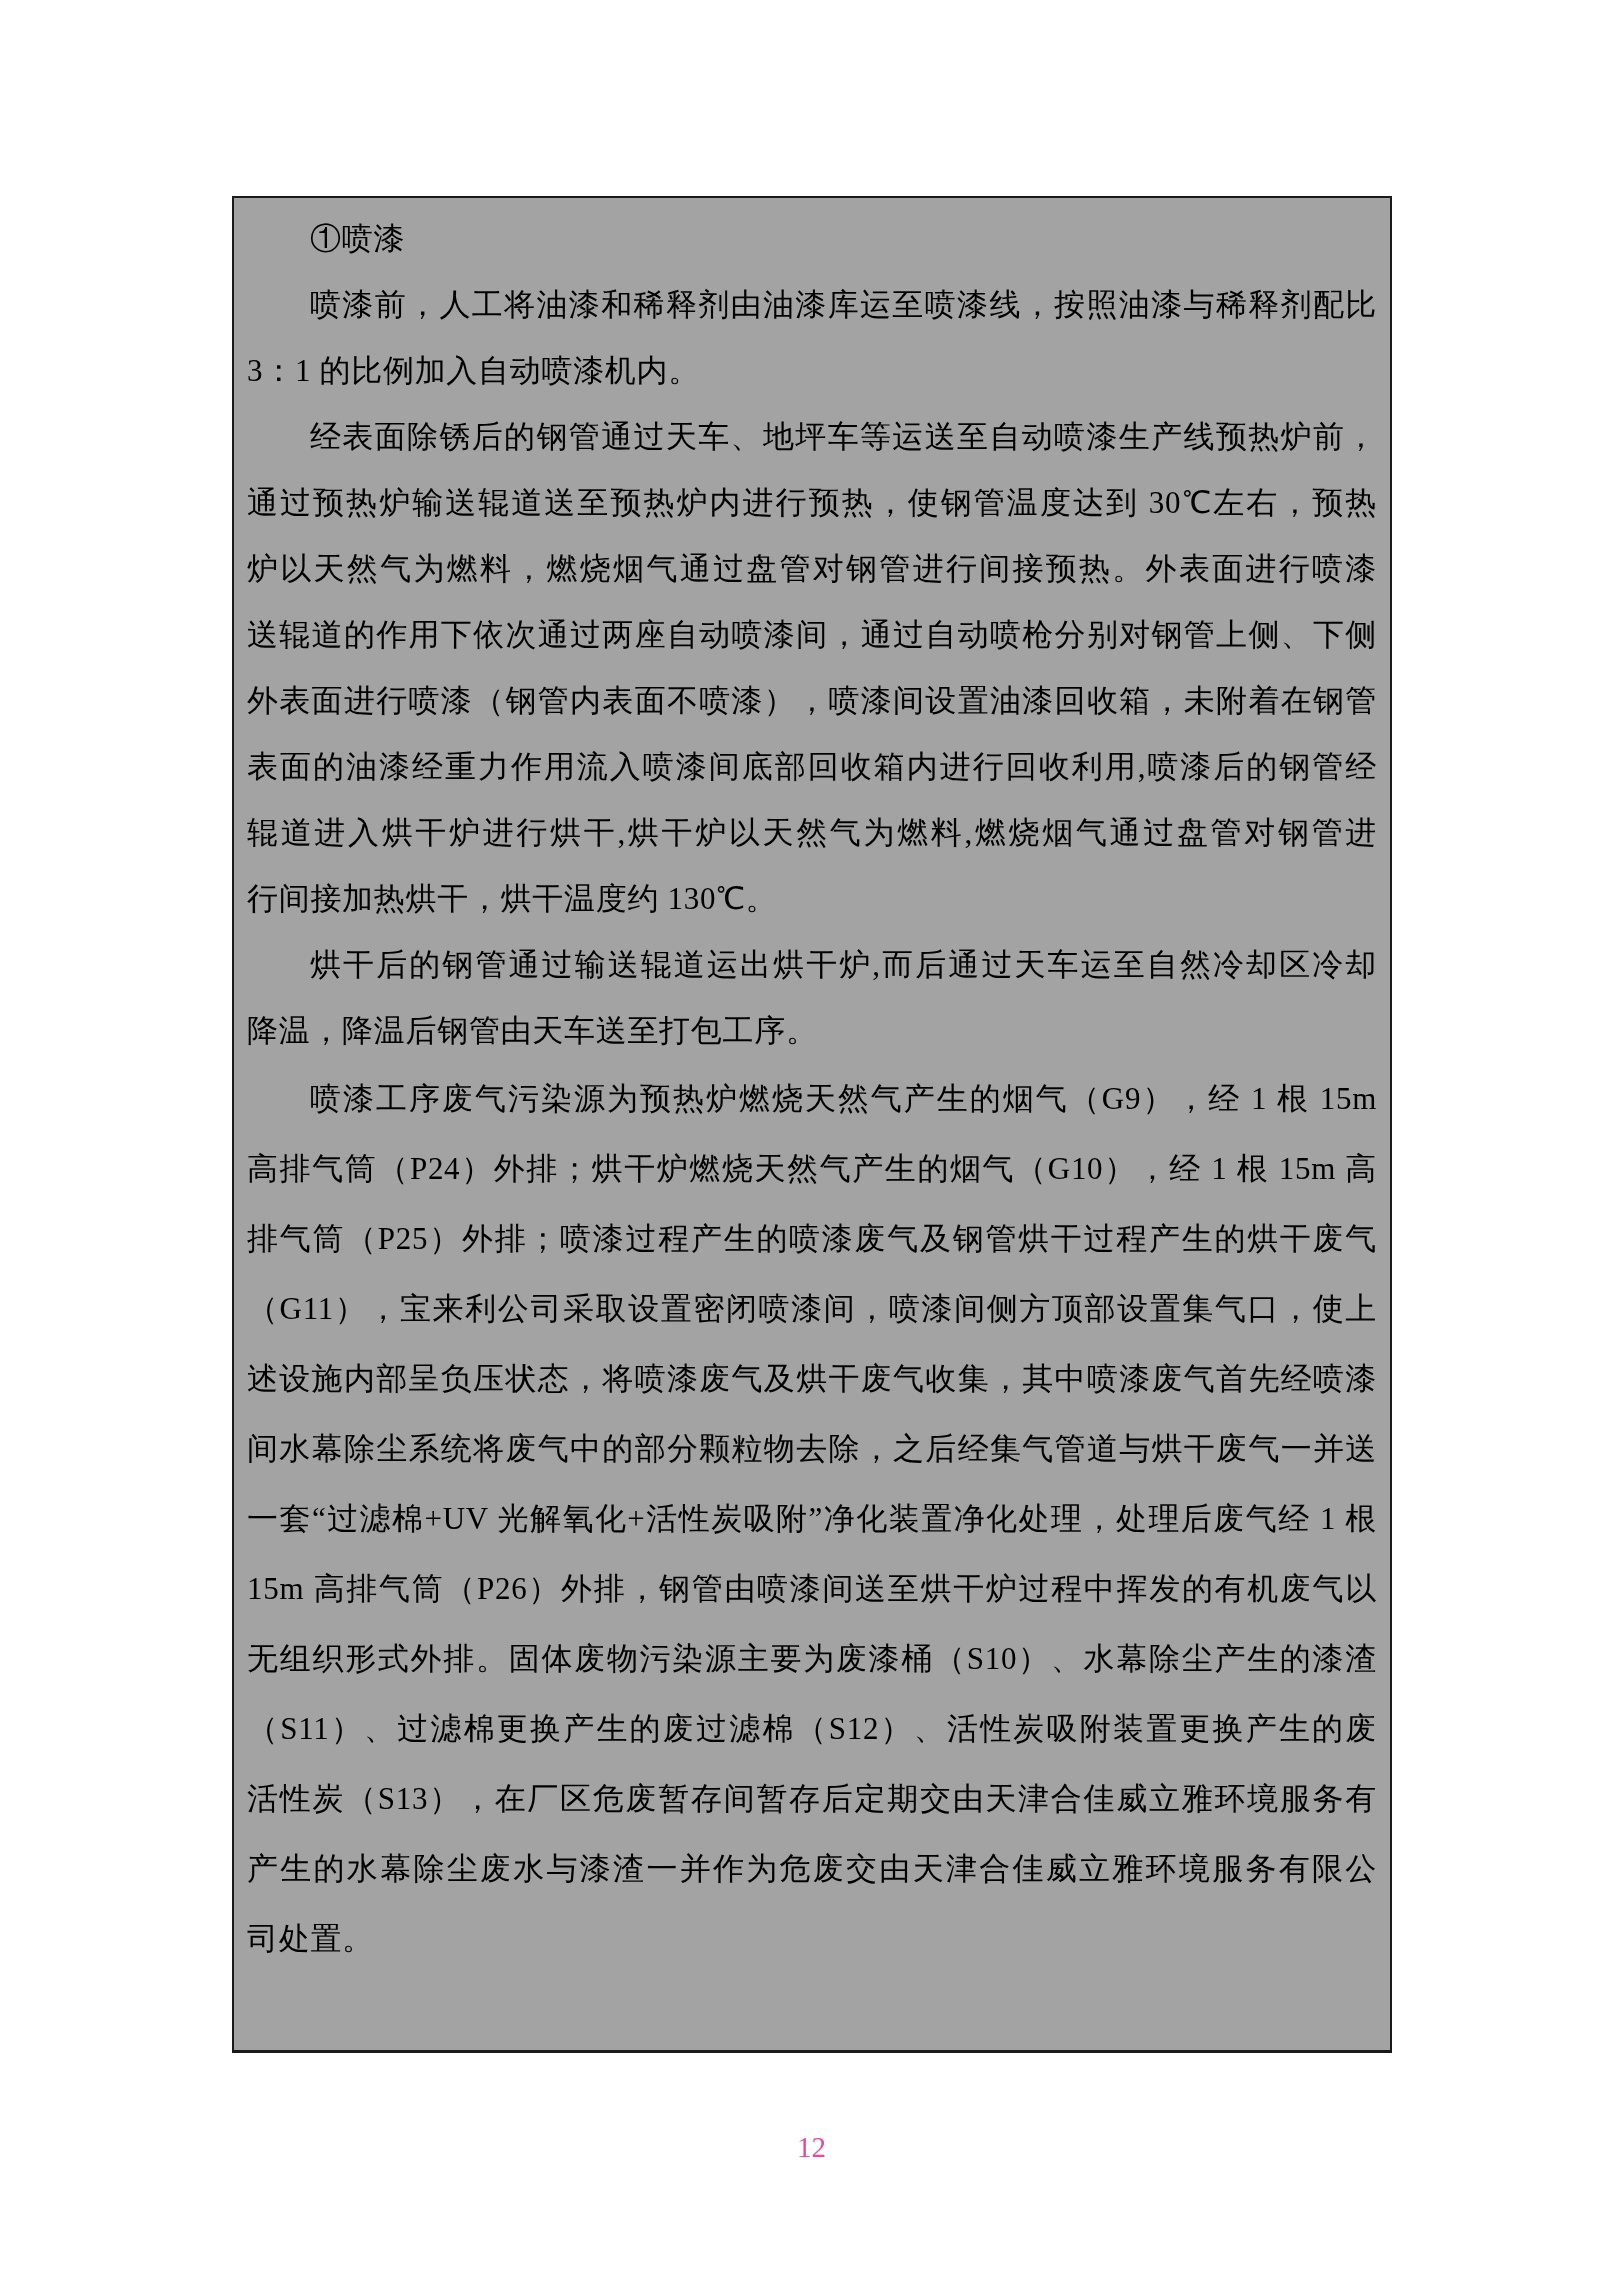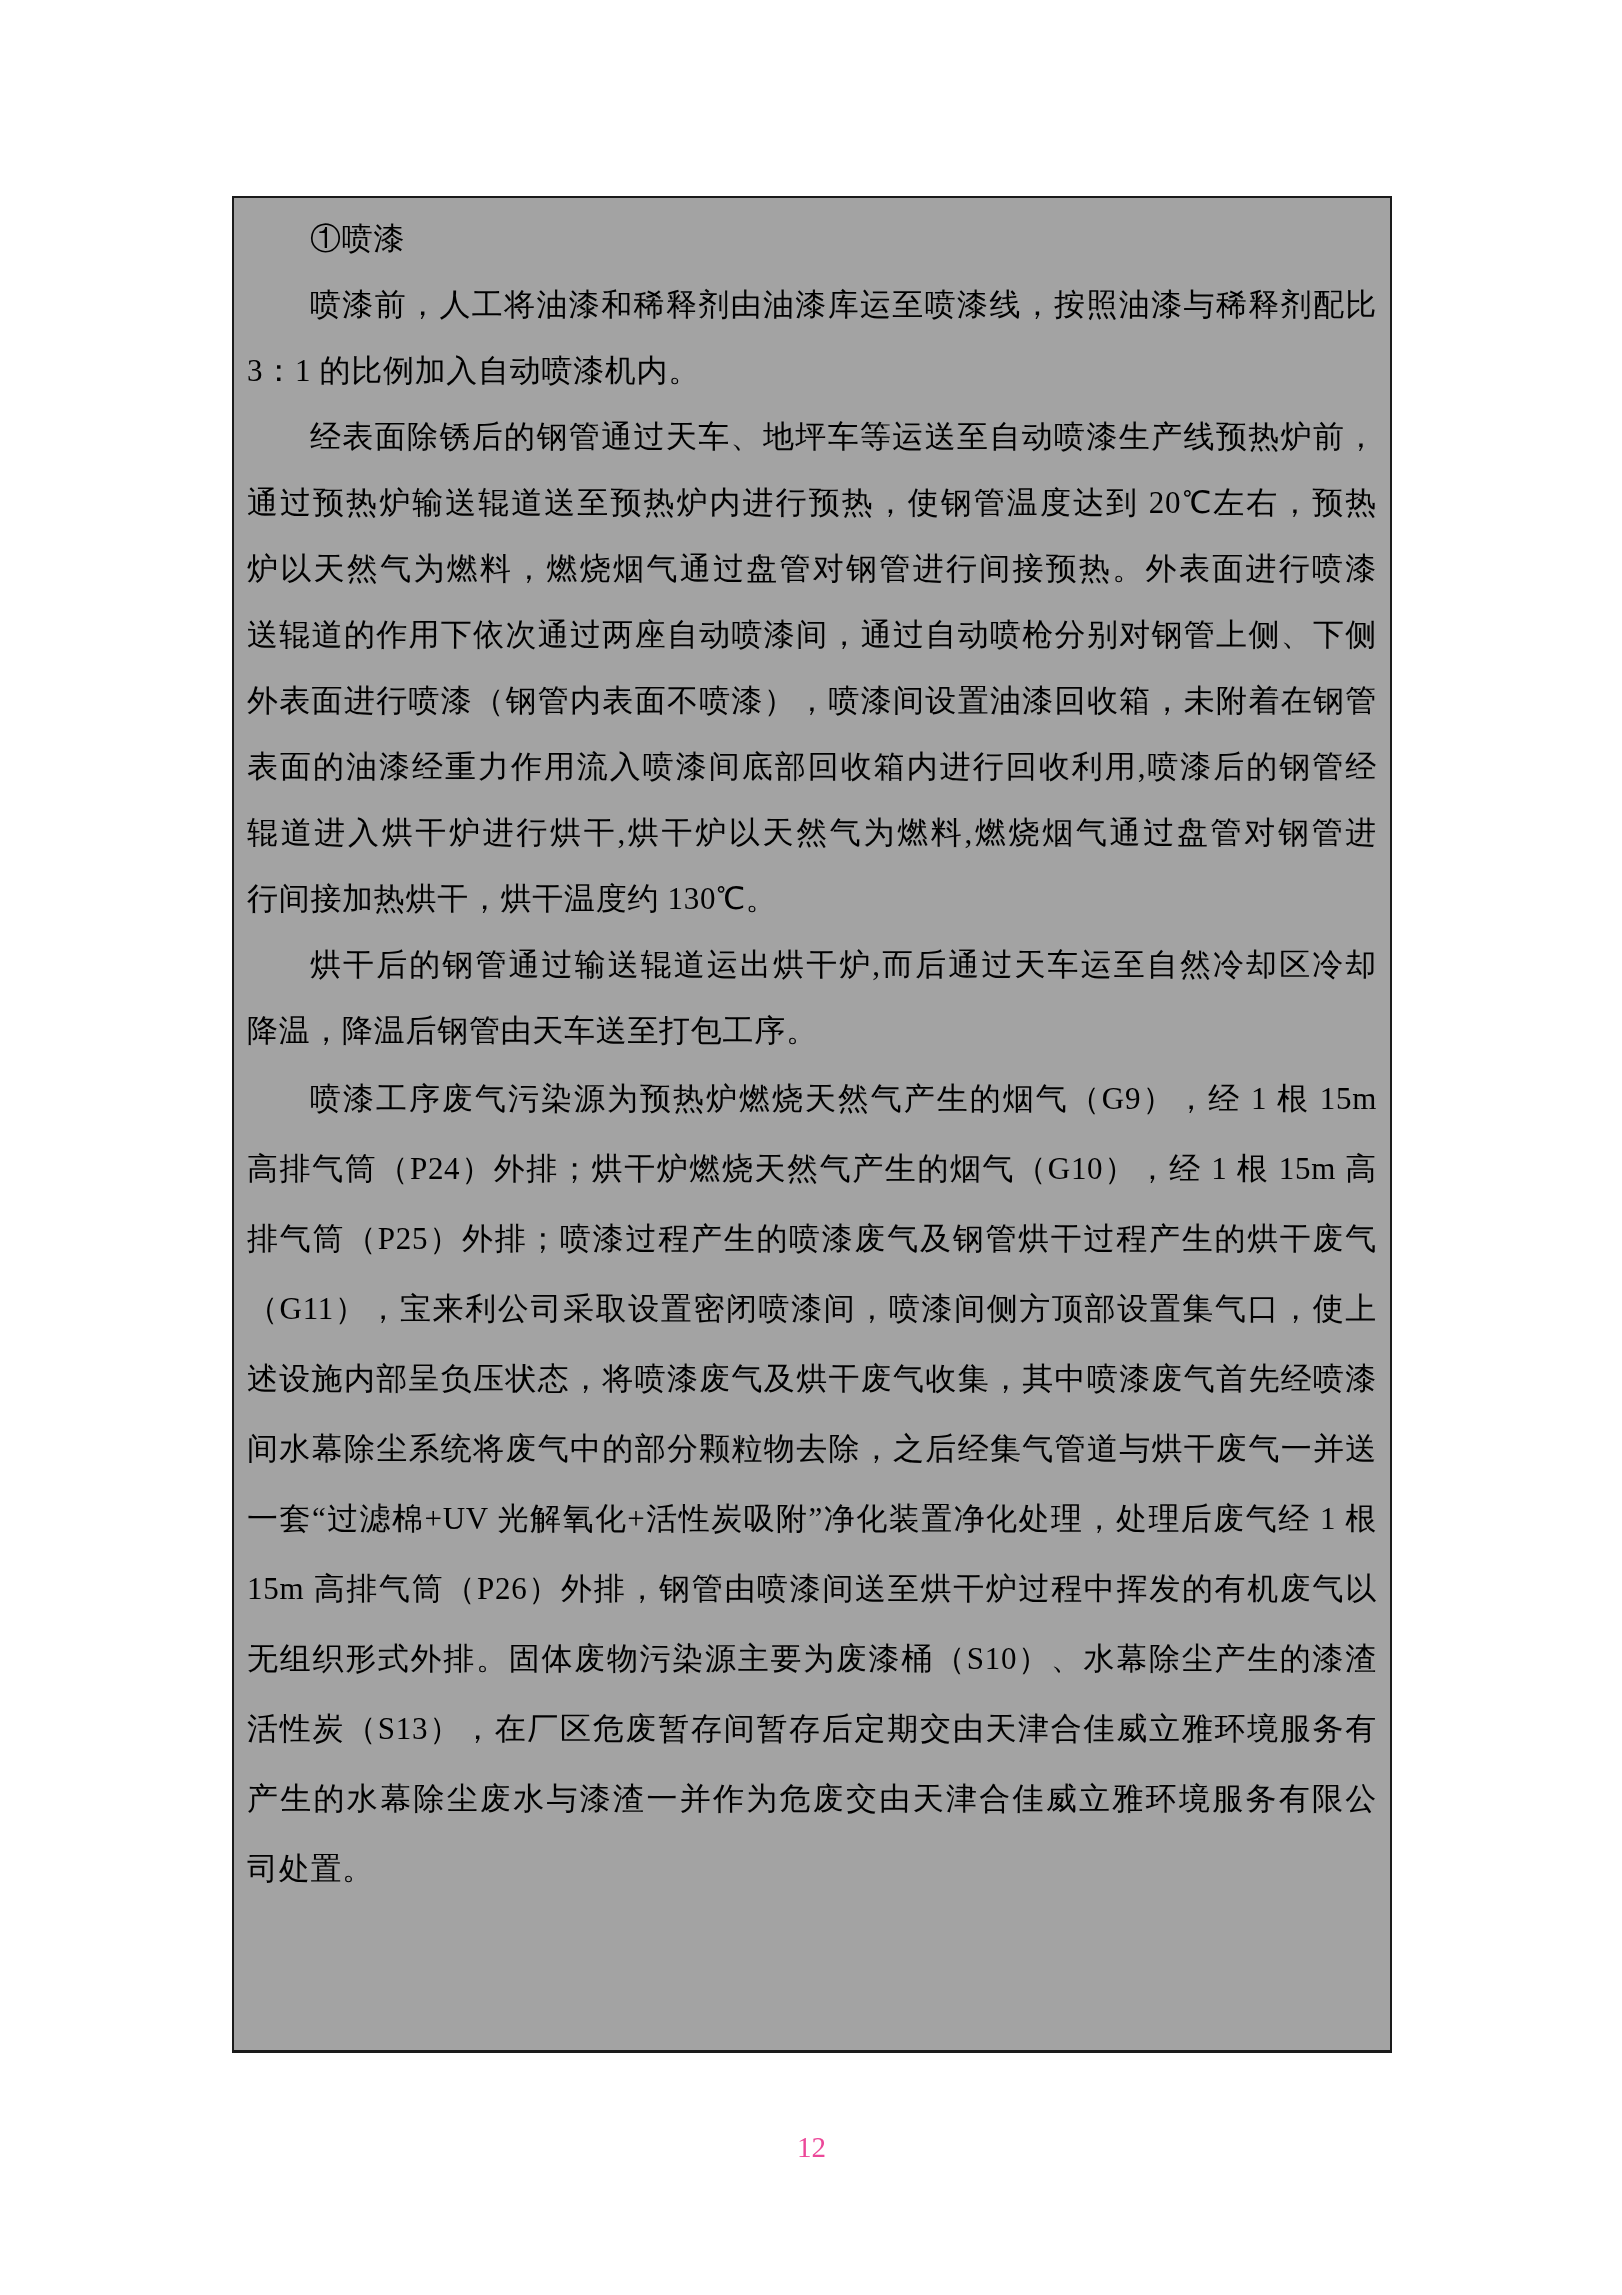--- a/index.html
+++ b/index.html
@@ -64,37 +64,38 @@
 </style>
 </head>
 <body>
 
 <div class="page">
   <div class="content-cell">
       <div class="text-line indent">①喷漆</div>
       <div class="text-line indent justify">喷漆前，人工将油漆和稀释剂由油漆库运至喷漆线，按照油漆与稀释剂配比</div>
       <div class="text-line">3：1 的比例加入自动喷漆机内。</div>
       <div class="text-line indent justify">经表面除锈后的钢管通过天车、地坪车等运送至自动喷漆生产线预热炉前，</div>
-      <div class="text-line justify">通过预热炉输送辊道送至预热炉内进行预热，使钢管温度达到 20℃左右，预热</div>
+      <div class="text-line justify">通过预热炉输送辊道送至预热炉内进行预热，使钢管温度达到 30℃左右，预热</div>
       <div class="text-line justify">炉以天然气为燃料，燃烧烟气通过盘管对钢管进行间接预热。外表面进行喷漆</div>
       <div class="text-line justify">送辊道的作用下依次通过两座自动喷漆间，通过自动喷枪分别对钢管上侧、下侧</div>
       <div class="text-line justify">外表面进行喷漆（钢管内表面不喷漆），喷漆间设置油漆回收箱，未附着在钢管</div>
       <div class="text-line justify">表面的油漆经重力作用流入喷漆间底部回收箱内进行回收利用,喷漆后的钢管经</div>
       <div class="text-line justify">辊道进入烘干炉进行烘干,烘干炉以天然气为燃料,燃烧烟气通过盘管对钢管进</div>
       <div class="text-line">行间接加热烘干，烘干温度约 130℃。</div>
       <div class="text-line indent justify">烘干后的钢管通过输送辊道运出烘干炉,而后通过天车运至自然冷却区冷却</div>
       <div class="text-line">降温，降温后钢管由天车送至打包工序。</div>
       <div class="text-line indent justify">喷漆工序废气污染源为预热炉燃烧天然气产生的烟气（G9），经 1 根 15m</div>
       <div class="text-line justify">高排气筒（P24）外排；烘干炉燃烧天然气产生的烟气（G10），经 1 根 15m 高</div>
       <div class="text-line justify">排气筒（P25）外排；喷漆过程产生的喷漆废气及钢管烘干过程产生的烘干废气</div>
       <div class="text-line justify">（G11），宝来利公司采取设置密闭喷漆间，喷漆间侧方顶部设置集气口，使上</div>
       <div class="text-line justify">述设施内部呈负压状态，将喷漆废气及烘干废气收集，其中喷漆废气首先经喷漆</div>
       <div class="text-line justify">间水幕除尘系统将废气中的部分颗粒物去除，之后经集气管道与烘干废气一并送</div>
       <div class="text-line justify">一套“过滤棉+UV 光解氧化+活性炭吸附”净化装置净化处理，处理后废气经 1 根</div>
       <div class="text-line justify">15m 高排气筒（P26）外排，钢管由喷漆间送至烘干炉过程中挥发的有机废气以</div>
       <div class="text-line justify">无组织形式外排。固体废物污染源主要为废漆桶（S10）、水幕除尘产生的漆渣</div>
+      <div class="text-line justify">（S11）、过滤棉更换产生的废过滤棉（S12）、活性炭吸附装置更换产生的废</div>
       <div class="text-line justify">活性炭（S13），在厂区危废暂存间暂存后定期交由天津合佳威立雅环境服务有</div>
       <div class="text-line justify">产生的水幕除尘废水与漆渣一并作为危废交由天津合佳威立雅环境服务有限公</div>
       <div class="text-line">司处置。</div>
     </div>
   <div class="page-footer">12</div>
 </div>
 
 
 </body></html>

